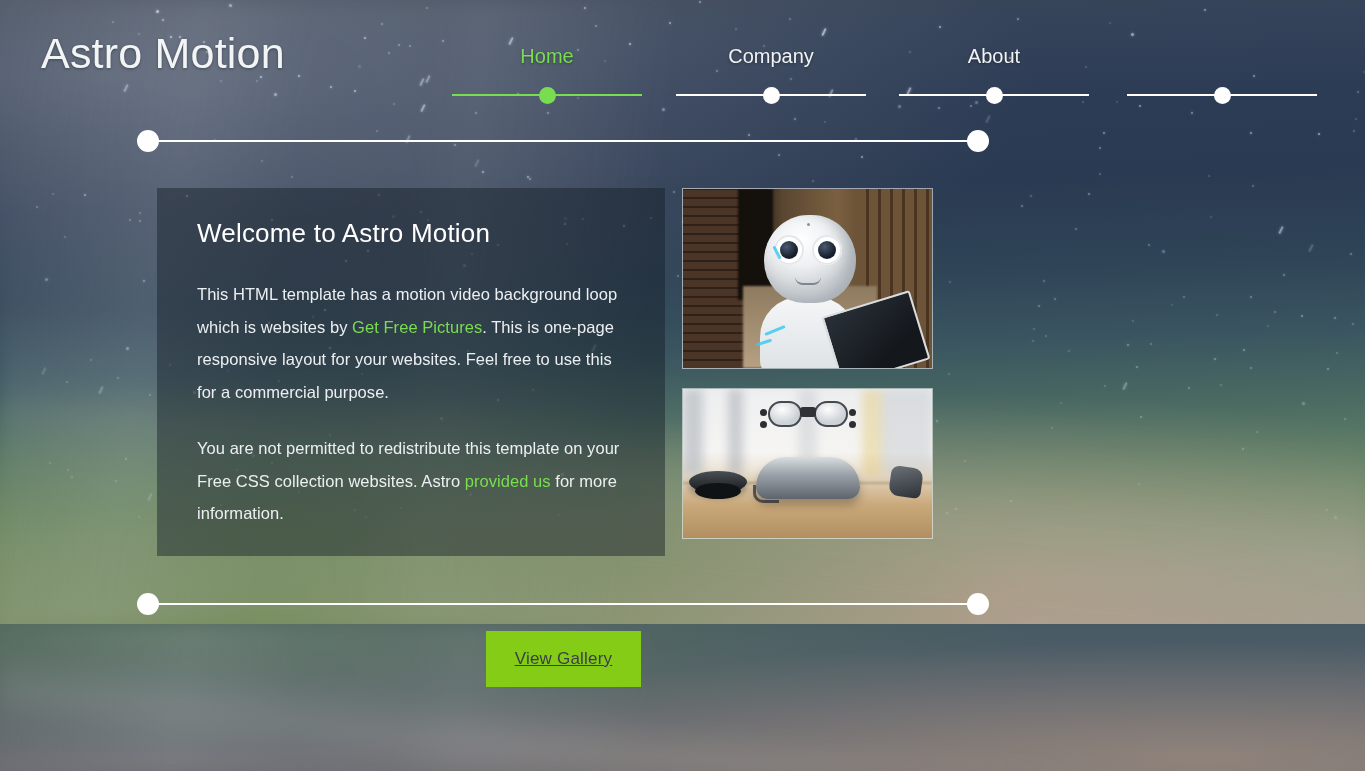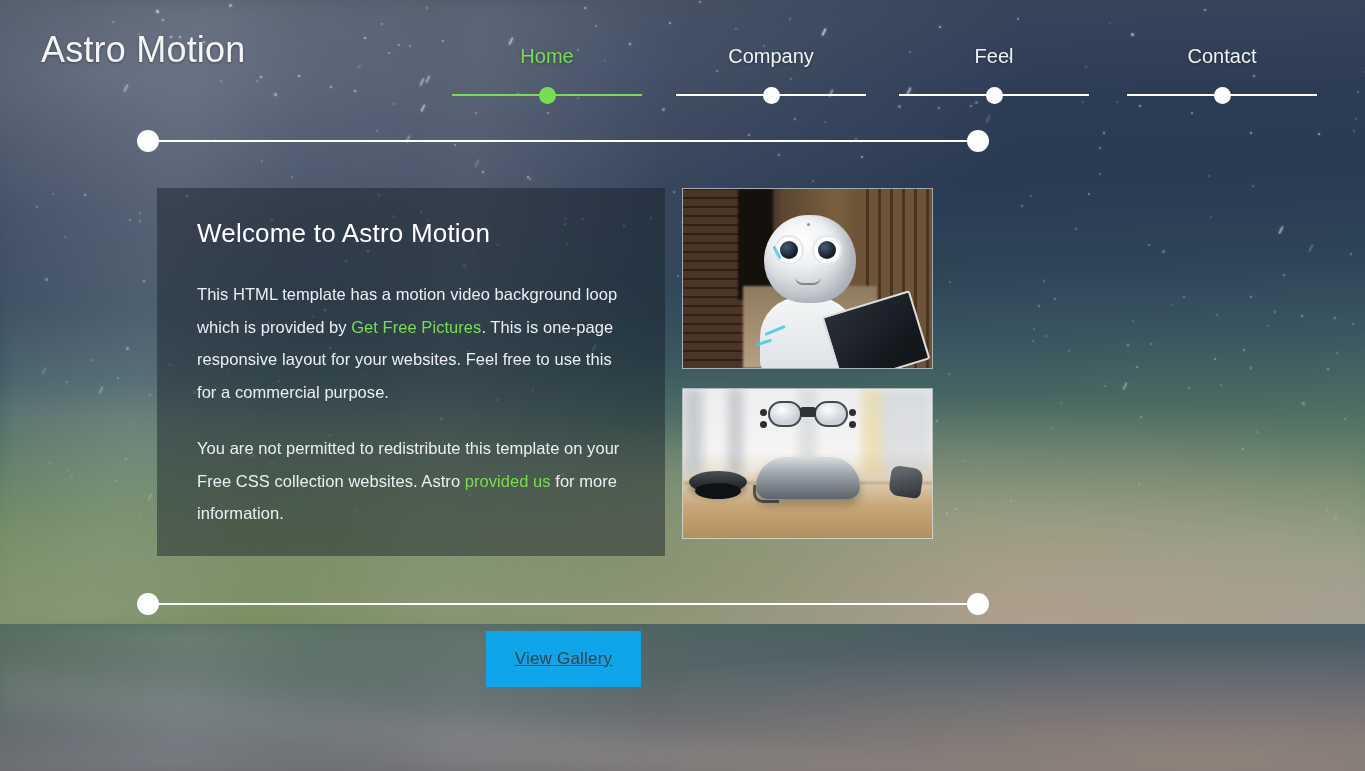--- a/index.html
+++ b/index.html
@@ -79,21 +79,21 @@
   .stars i.st { width: 1.5px; height: 8px; border-radius: 2px; transform: rotate(26deg); opacity:.55; }
 
   
   #header {
     position: absolute; top: 0; left: 0;
     width: 1365px; height: 100px;
     z-index: 40;
   }
   #brand {
     position: absolute; left: 41px; top: 29px;
-    font-size: 36px; font-weight: 400; letter-spacing: .2px;
+    font-size: 43px; font-weight: 400; letter-spacing: .2px;
     color: #f2f4f6;
     text-shadow: 0 1px 3px rgba(0,0,0,.35);
     white-space: nowrap;
   }
   #nav { position: absolute; left: 452px; top: 43px; width: 875px; height: 60px; }
   .nav-item {
     position: absolute; top: 0; width: 190px; height: 60px;
     text-align: center; cursor: pointer;
   }
   .nav-item .lbl {
@@ -228,21 +228,21 @@
   .gg-puck2 { position:absolute; left:12px; top:94px; width:46px; height:16px; border-radius:50%; background:#101316; filter: blur(.6px); }
   .gg-rock { position:absolute; right:10px; top:78px; width:32px; height:30px; border-radius: 8px 10px 6px 10px;
     background: linear-gradient(160deg,#6c7279 0%,#2c3036 100%); transform: rotate(8deg); }
   .gg-cord { position:absolute; left:70px; top:96px; width:26px; height:18px;
     border-left:3px solid #3a3f45; border-bottom:3px solid #3a3f45; border-radius: 0 0 0 10px; opacity:.8; }
 
   
   #view-gallery {
     position: absolute; left: 486px; top: 631px;
     width: 155px; height: 56px;
-    background: #0ea5e9;
+    background: #84cc16;
     display: flex; align-items: center; justify-content: center;
     color: #3a3f46; font-size: 17px; letter-spacing: .2px;
     z-index: 35; cursor: pointer;
   }
 
   
   #footer {
     position: absolute; left: 0; top: 755px; width: 1365px; height: 16px;
     z-index: 30; overflow: hidden;
   }
@@ -541,45 +541,44 @@
         <span class="lbl">Home</span>
         <span class="nav-rail"></span>
         <span class="nav-dot"></span>
       </div>
       <div class="nav-item" style="left:224px;">
         <span class="lbl">Company</span>
         <span class="nav-rail"></span>
         <span class="nav-dot"></span>
       </div>
       <div class="nav-item" style="left:447px;">
-        <span class="lbl">Feel</span>
+        <span class="lbl">About</span>
         <span class="nav-rail"></span>
         <span class="nav-dot"></span>
       </div>
       <div class="nav-item" style="left:675px;">
-        <span class="lbl">Contact</span>
         <span class="nav-rail"></span>
         <span class="nav-dot"></span>
       </div>
     </nav>
   </header>
 
   <div class="divider" id="divider-top">
     <span class="knob left"></span>
     <span class="rule"></span>
     <span class="knob right"></span>
   </div>
 
   <main id="hero">
 
     <section id="welcome-panel">
       <h1 id="welcome-title">Welcome to Astro Motion</h1>
 
       <p class="para">
-        <span>This HTML template has a motion video background loop which is provided by </span><a class="ilink" href="#">Get Free Pictures</a><span>. This is one-page responsive layout for your websites. Feel free to use this for a commercial purpose.</span>
+        <span>This HTML template has a motion video background loop which is websites by </span><a class="ilink" href="#">Get Free Pictures</a><span>. This is one-page responsive layout for your websites. Feel free to use this for a commercial purpose.</span>
       </p>
 
       <p class="para">
         <span>You are not permitted to redistribute this template on your Free CSS collection websites. Astro </span><a class="ilink" href="#">provided us</a><span> for more information.</span>
       </p>
     </section>
 
     <figure class="shot" id="shot-robot">
       <div class="robot-scene">
         <span class="rb-wall-l"></span>

